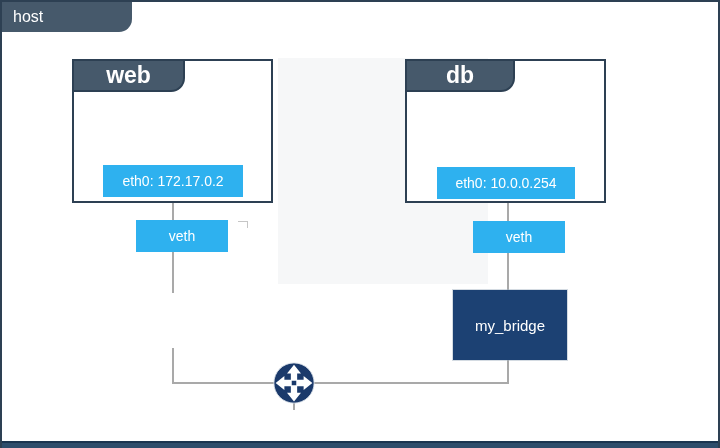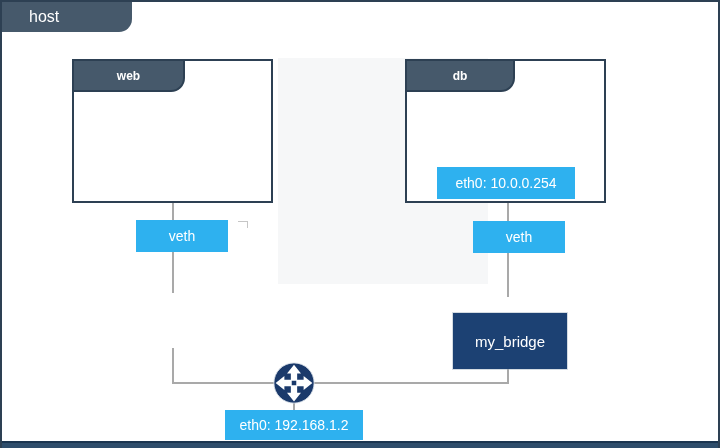--- a/index.html
+++ b/index.html
@@ -24,42 +24,42 @@
     border:2px solid var(--box-border);
     border-bottom:none;
     overflow:hidden;
   }
   .host-tab{
     position:absolute;left:0;top:0;
     width:130px;height:30px;
     background:var(--tab-slate);
     border-bottom-right-radius:13px;
     color:#fff;font-size:16px;line-height:29px;
-    padding-left:27px;
+    padding-left:11px;
   }
   .gray-band{
     position:absolute;left:276px;top:56px;
     width:210px;height:226px;
     background:#f6f7f8;
   }
   .node-box{
     position:absolute;
     width:201px;height:144px;
     background:#fff;
     border:2px solid var(--box-border);
   }
   .node-box.web{left:70px;top:57px;}
   .node-box.db{left:403px;top:57px;}
   .node-tab{
     position:absolute;left:-2px;top:-2px;
     height:33px;
     background:var(--tab-slate);
     border:2px solid var(--box-border);
     border-bottom-right-radius:14px;
-    color:#fff;font-size:12px;font-weight:600;
+    color:#fff;font-size:23px;font-weight:600;
     display:flex;align-items:center;justify-content:center;
   }
   .node-tab.web{width:113px;}
   .node-tab.db{width:110px;}
   .badge{
     position:absolute;
     background:var(--badge-blue);
     color:#fff;font-size:14px;
     display:flex;align-items:center;justify-content:center;
     white-space:nowrap;
@@ -71,21 +71,21 @@
   .veth-badge.left{left:134px;top:218px;}
   .veth-badge.right{left:471px;top:219px;}
   .host-eth-badge{left:223px;top:408px;width:138px;height:30px;}
   .bridge-box{
     position:absolute;
     color:#fff;font-size:15px;
     display:flex;align-items:center;justify-content:center;
     box-shadow:0 0 0 1px rgba(160,175,190,.45);
   }
   .bridge-box.docker0{left:116px;top:291px;width:112px;height:55px;background:var(--bridge-left);}
-  .bridge-box.mybridge{left:451px;top:311px;width:114px;height:56px;background:var(--bridge-right);}
+  .bridge-box.mybridge{left:451px;top:288px;width:114px;height:70px;background:var(--bridge-right);}
   .conn{position:absolute;background:var(--connector-gray);}
   .conn.v{width:2px;}
   .conn.h{height:2px;}
   .c1{left:170px;top:201px;height:17px;}
   .c2{left:170px;top:250px;height:41px;}
   .c3{left:170px;top:346px;height:36px;}
   .c4{left:505px;top:201px;height:18px;}
   .c5{left:505px;top:251px;height:44px;}
   .c6{left:505px;top:351px;height:31px;}
   .c7{left:170px;top:380px;width:337px;}
@@ -112,20 +112,21 @@
 <body>
 
 <div class="canvas">
 
   <div class="gray-band"></div>
 
   <div class="host-tab">host</div>
 
   <div class="node-box web">
     <div class="node-tab web">web</div>
+    <div class="badge eth-badge">eth0: 172.17.0.2</div>
   </div>
 
   <div class="node-box db">
     <div class="node-tab db">db</div>
     <div class="badge eth-badge">eth0: 10.0.0.254</div>
   </div>
 
   <div class="conn v c1"></div>
   <div class="conn v c2"></div>
   <div class="conn v c3"></div>
@@ -143,19 +144,18 @@
   <div class="router">
     <svg width="42" height="42" viewBox="0 0 48 48">
       <circle cx="24" cy="24" r="23" fill="var(--router-navy)" stroke="#dde4ea" stroke-width="1"></circle>
       <polygon points="24,3 32,13 27.6,13 27.6,21.4 20.4,21.4 20.4,13 16,13" fill="#ffffff"></polygon>
       <polygon points="24,45 32,35 27.6,35 27.6,26.6 20.4,26.6 20.4,35 16,35" fill="#ffffff"></polygon>
       <polygon points="3,24 13,16 13,20.4 21.4,20.4 21.4,27.6 13,27.6 13,32" fill="#ffffff"></polygon>
       <polygon points="45,24 35,16 35,20.4 26.6,20.4 26.6,27.6 35,27.6 35,32" fill="#ffffff"></polygon>
     </svg>
   </div>
 
-  <div class="badge host-eth-badge">eth0: 192.168.1.2</div>
 
   <div class="stray-mark"></div>
 
   <div class="bottom-bar"></div>
 
 </div>
 
 </body></html>

